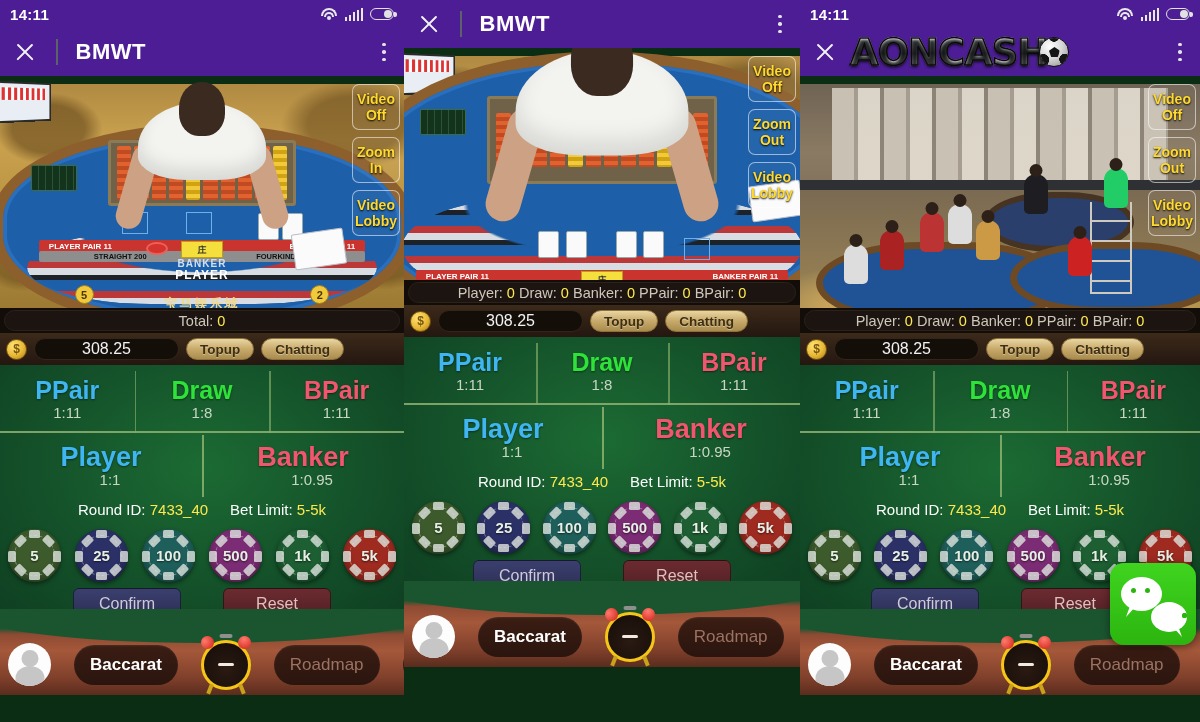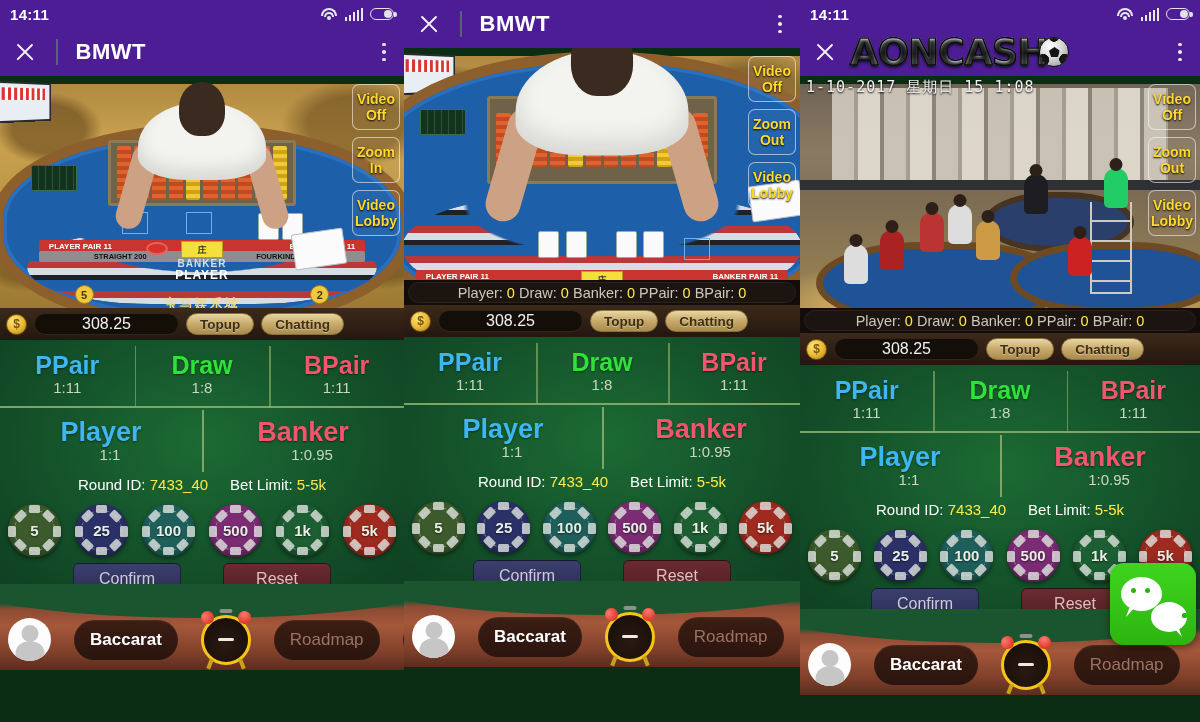--- a/index.html
+++ b/index.html
@@ -517,20 +517,24 @@
           <span>Zoom</span>
           <span>In</span>
         </div>
         <div class="vbtn">
           <span>Video</span>
           <span>Lobby</span>
         </div>
       </div>
     </div>
 
+    <div class="info-strip">
+      <div class="pill"></div>
+      <div class="txt">Total: <b>0</b></div>
+    </div>
 
     <div class="bal-strip">
       <div class="coin">$</div>
       <div class="bal-box">308.25</div>
       <div class="goldbtn">Topup</div>
       <div class="goldbtn">Chatting</div>
     </div>
 
     <div class="bet-area">
       <div class="bet-top">
@@ -917,21 +921,20 @@
         <div class="rack"></div>
         <div class="person" style="left:56%; top:90px; background:#1d1d22;"></div>
         <div class="person" style="left:30%; top:128px; background:#b33;"></div>
         <div class="person" style="left:37%; top:120px; background:#ddd;"></div>
         <div class="person" style="left:44%; top:136px; background:#c94;"></div>
         <div class="person" style="left:20%; top:146px; background:#a22;"></div>
         <div class="person" style="left:11%; top:160px; background:#ddd;"></div>
         <div class="person" style="left:67%; top:152px; background:#c22;"></div>
         <div class="person" style="left:76%; top:84px;  background:#2c6;"></div>
       </div>
-      <div class="vid-ts">1-10-2017  星期日  15  1:08</div>
       <div class="vid-overlay-btns">
         <div class="vbtn">
           <span>Video</span>
           <span>Off</span>
         </div>
         <div class="vbtn">
           <span>Zoom</span>
           <span>Out</span>
         </div>
         <div class="vbtn">

